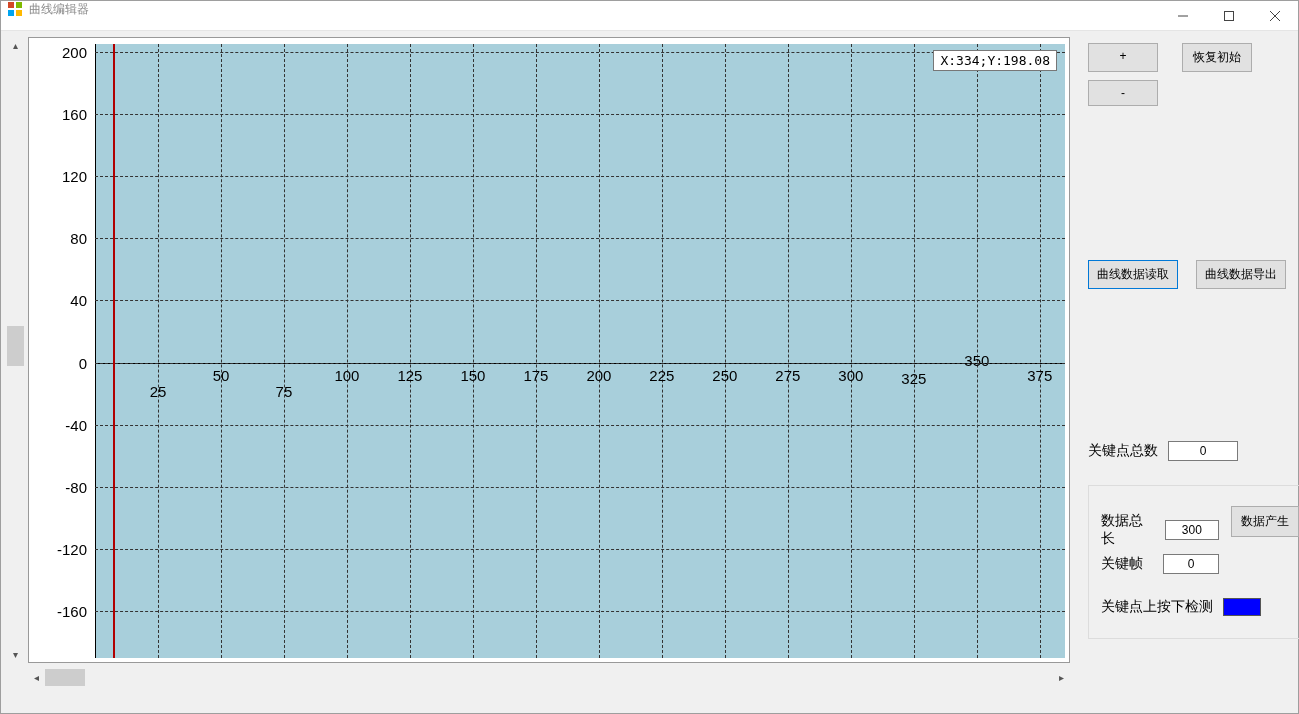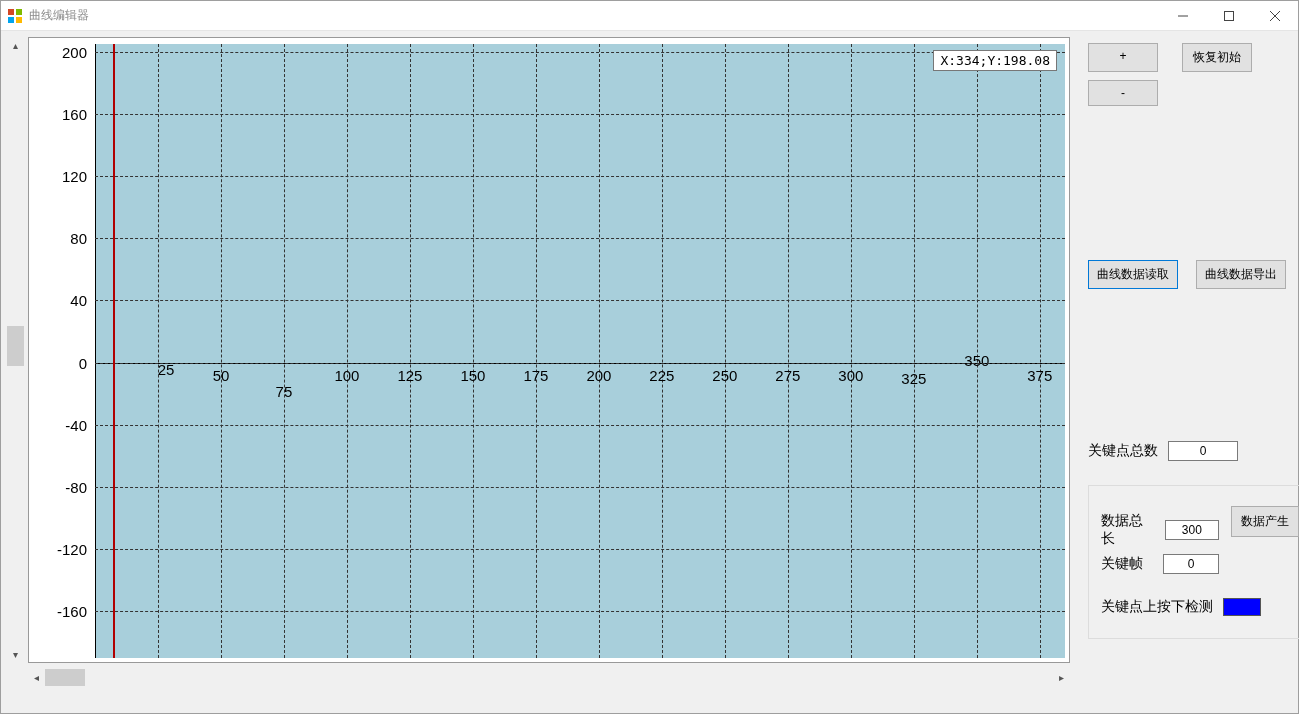--- a/index.html
+++ b/index.html
@@ -1,18 +1,18 @@
 <!DOCTYPE html>
 <html><head>
 <meta charset="utf-8">
 <style>
 html,body{margin:0;padding:0;height:100%;font-family:"Microsoft YaHei","Segoe UI",Arial,sans-serif;font-size:12px;color:#000;background:#fff;user-select:none}
 *{box-sizing:border-box}
 .window{width:1299px;height:714px;background:#f0f0f0;display:flex;flex-direction:column;border:1px solid #9e9e9e}
-.titlebar{height:30px;background:#fff;display:flex;align-items:center;padding-left:6px;border-bottom:1px solid #e5e5e5}
+.titlebar{height:30px;background:#fff;display:flex;padding-left:6px;border-bottom:1px solid #e5e5e5}
 .titlebar .appicon{width:16px;height:16px;margin-right:6px;display:inline-flex;align-items:center;justify-content:center}
 .titlebar .title{flex:1;font-size:12px;color:#8a8a8a}
 .winbtns{display:flex;height:100%}
 .winbtn{width:46px;height:100%;display:flex;align-items:center;justify-content:center;color:#444}
 .client{flex:1;display:flex;background:#f0f0f0;padding:6px 8px 8px 6px;gap:0}
 
 .leftcol{display:flex;flex-direction:column;flex:0 0 auto}
 .plotrow{display:flex;flex:0 0 auto}
 .vscroll{width:17px;background:#f0f0f0;display:flex;flex-direction:column;margin-right:4px}
 .vscroll .arrow{height:17px;display:flex;align-items:center;justify-content:center;color:#555;font-size:10px}
@@ -86,21 +86,21 @@
           </div>
           <div class="arrow">▾</div>
         </div>
 
         <div class="chartwrap">
           <div class="plotarea" id="plotarea" style="width: 970px; height: 614px;">
 
           <div class="axisline" style="left: 0px; right: 0px; height: 1px; top: 318.658px;"></div>
               <div class="axisline" style="top: 0px; bottom: 0px; width: 1px; left: 0px;"></div>
               <div class="gridline v" style="left: 62.987px;"></div>
-              <div class="ticklabel" style="left: 62.987px; top: 317px; transform: translateX(-50%); margin-left: 8px;">25</div>
+              <div class="ticklabel" style="left: 62.987px; top: 339px; transform: translateX(-50%);">25</div>
               <div class="gridline v" style="left: 125.974px;"></div>
               <div class="ticklabel" style="left: 125.974px; top: 322.658px; transform: translateX(-50%);">50</div>
               <div class="gridline v" style="left: 188.961px;"></div>
               <div class="ticklabel" style="left: 188.961px; top: 322.658px; transform: translateX(-50%); margin-top: 16px;">75</div>
               <div class="gridline v" style="left: 251.948px;"></div>
               <div class="ticklabel" style="left: 251.948px; top: 322.658px; transform: translateX(-50%);">100</div>
               <div class="gridline v" style="left: 314.935px;"></div>
               <div class="ticklabel" style="left: 314.935px; top: 322.658px; transform: translateX(-50%);">125</div>
               <div class="gridline v" style="left: 377.922px;"></div>
               <div class="ticklabel" style="left: 377.922px; top: 322.658px; transform: translateX(-50%);">150</div>

